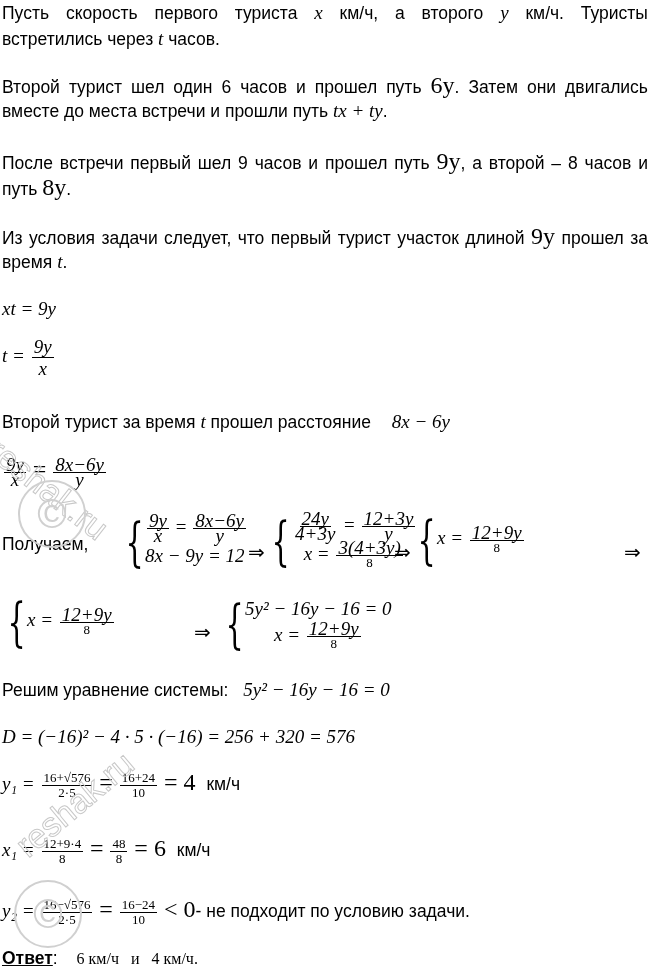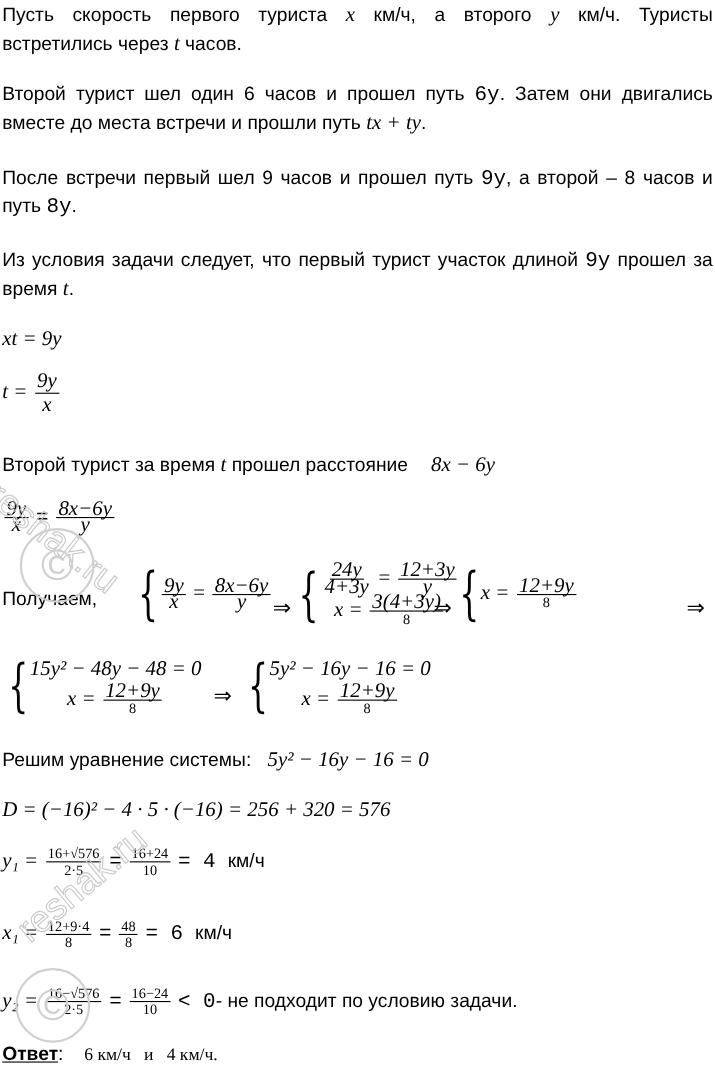--- a/index.html
+++ b/index.html
@@ -1,21 +1,21 @@
 <!DOCTYPE html>
 <html><head>
 <meta charset="utf-8">
 <style>
   html, body { margin: 0; padding: 0; background: #ffffff; }
   body { width: 650px; height: 971px; position: relative; overflow: hidden;
          font-family: "Liberation Sans", sans-serif; color: #000; font-size: 17.5px; }
   .line { position: absolute; left: 2px; white-space: nowrap; line-height: 22px; }
   .just { width: 646px; text-align: justify; text-align-last: justify; }
   .m { font-family: "Liberation Serif", "DejaVu Serif", serif; font-style: italic; font-size: 19px; }
-  .mn { font-family: Liberation Mono, monospace; font-style: normal; font-size: 19px; }
+  .mn { font-family: Liberation Serif, serif; font-style: normal; font-size: 24px; }
   .frac { display: inline-flex; flex-direction: column; align-items: center; vertical-align: middle;
           font-family: "Liberation Serif", "DejaVu Serif", serif; font-size: 13px; line-height: 14px; margin: 0 2px; }
   .frac .num { border-bottom: 1px solid #000; padding: 0 2px; }
   .frac .den { padding: 0 2px; }
   .frac.big { font-size: 19px; line-height: 21px; }
   .sys { position: absolute; display: flex; align-items: center; }
   .brace { font-family: "DejaVu Serif", serif; font-size: 52px; line-height: 52px; transform: scaleX(0.55); margin-right: -6px; }
   .rows { display: flex; flex-direction: column; }
   .rows .r { font-family: "Liberation Serif", "DejaVu Serif", serif; font-size: 19px; line-height: 26px; white-space: nowrap; }
   .c { text-align: center; }
@@ -110,20 +110,21 @@
       <span class="frac">
           <span class="num m">9y</span>
           <span class="den m">x</span>
         </span>
       <span>=</span>
       <span class="frac">
           <span class="num m">8x−6y</span>
           <span class="den m">y</span>
         </span>
     </div>
+    <div class="r m">8x − 9y = 12</div>
   </div>
 </div>
 
 <span class="arrow" style="left:248px;top:540px">⇒</span>
 
 <div class="sys" style="left:264px;top:512px">
   <span class="brace">{</span>
   <div class="rows">
     <div class="r">
       <span class="frac">
@@ -159,21 +160,20 @@
         </span>
     </div>
   </div>
 </div>
 
 <span class="arrow" style="left:624px;top:540px">⇒</span>
 
 <div class="sys" style="left:0px;top:596px">
   <span class="brace">{</span>
   <div class="rows">
-    <div class="r m">15y² − 48y − 48 = 0</div>
     <div class="r c">
       <span class="m">x =</span>
       <span class="frac">
           <span class="num m">12+9y</span>
           <span class="den">8</span>
         </span>
     </div>
   </div>
 </div>
 

